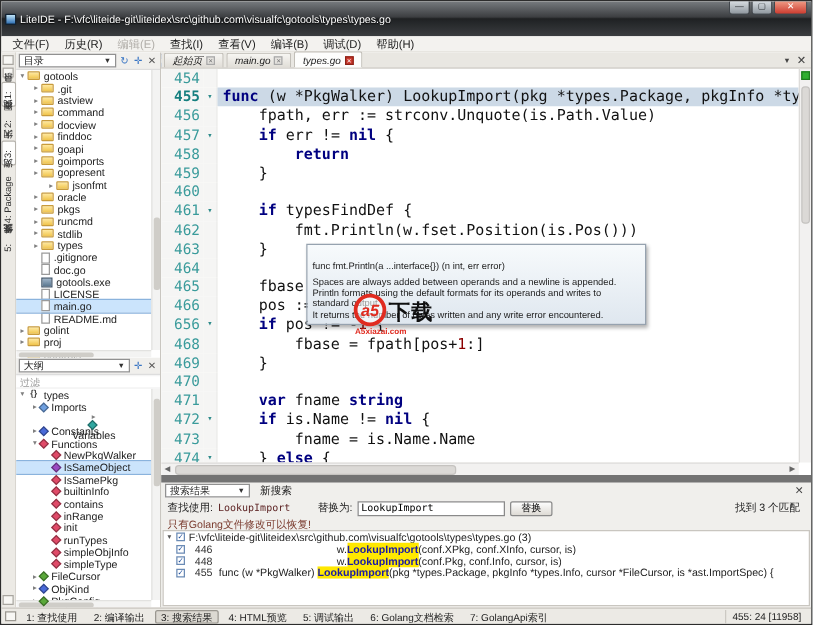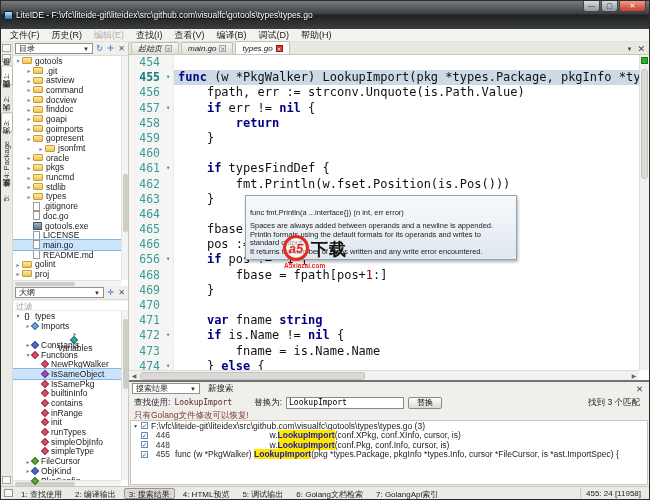--- a/index.html
+++ b/index.html
@@ -123,21 +123,21 @@
   .tt-sig{margin-bottom:5px;}
   .tt-line{line-height:8.6px;}
 
   .wm{position:absolute;left:154px;top:180px;z-index:6;display:flex;align-items:flex-end;gap:2px;}
   .wm-badge{width:26px;height:26px;border:3px solid #e02b20;border-radius:50%;color:#e02b20;
             font-weight:bold;font-style:italic;font-size:13px;display:flex;align-items:center;justify-content:center;background:rgba(255,255,255,.55);}
   .wm-word{font-size:17px;font-weight:bold;color:#101010;letter-spacing:1px;}
   .wm-site{position:absolute;left:1px;top:27px;font-size:6.5px;font-weight:bold;color:#e02b20;}
 
   
-  .bottom{height:106px;flex:none;background:#f0efec;border-top:2px solid #737373;display:flex;flex-direction:column;font-size:8.5px;}
+  .bottom{height:106px;flex:none;background:#f0efec;border-top:6px solid #737373;display:flex;flex-direction:column;font-size:8.5px;}
   .b-head{height:13px;display:flex;align-items:center;gap:8px;padding:0 3px;flex:none;}
   .b-head .combo{width:68px;height:11px;}
   .b-close{margin-left:auto;color:#444;padding-right:3px;}
   .b-params{height:15px;display:flex;align-items:center;gap:4px;padding:0 5px;flex:none;}
   .b-val{font-family:"DejaVu Sans Mono",monospace;font-size:8px;color:#5a1f1f;}
   .b-input{width:118px;height:12px;border:1px solid #8a8a8a;background:#fff;font-size:8px;padding:0 2px;font-family:"DejaVu Sans Mono",monospace;}
   .b-btn{height:12px;padding:0 8px;background:linear-gradient(#fdfdfd,#dedbd5);border:1px solid #8a8a8a;border-radius:2px;font-size:8px;line-height:10px;}
   .b-count{margin-left:auto;padding-right:4px;}
   .b-note{height:10px;line-height:10px;padding:0 5px;color:#7a3b2e;flex:none;}
   .b-results{flex:1;background:#fff;border:1px solid #c9c6c0;margin:0 1px 1px;overflow:hidden;position:relative;}

